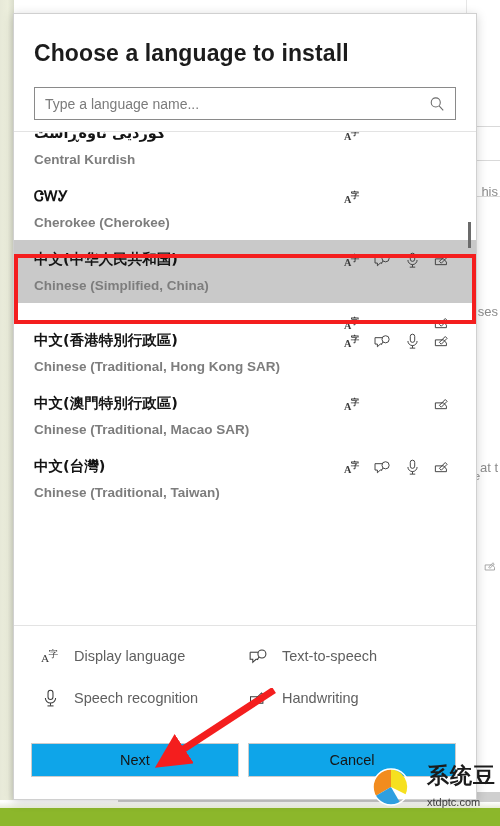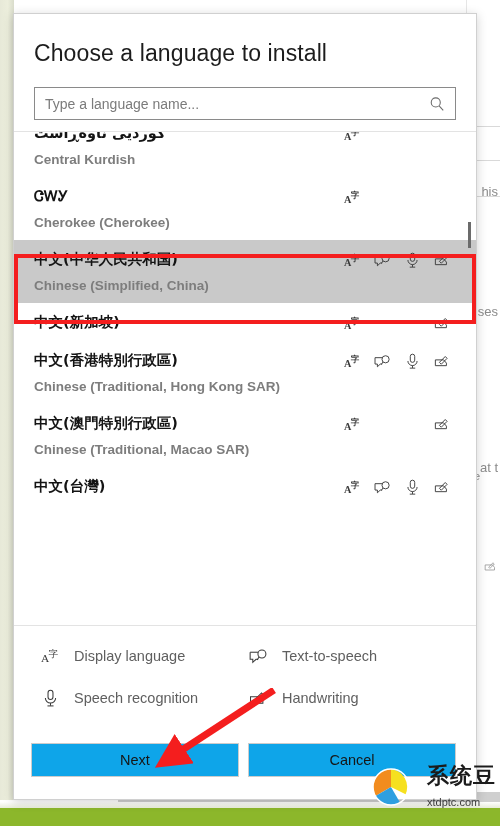--- a/index.html
+++ b/index.html
@@ -57,21 +57,21 @@
   #dialog {
     position: absolute; left: 13px; top: 13px;
     width: 464px; height: 787px;
     background: #ffffff;
     border: 1px solid #d0d0d0;
     box-shadow: 0 2px 10px rgba(0,0,0,.18);
     display: flex; flex-direction: column;
   }
   #dlg-title {
     margin: 26px 0 0 20px;
-    font-size: 23px; color: #1c1c1c; font-weight: 400;
+    font-size: 23px; color: #1c1c1c; font-weight: 700;
     letter-spacing: .1px;
   }
 
   
   #search-wrap {
     margin: 20px 20px 0 20px;
     height: 33px;
     border: 1px solid #8a8a8a;
     display: flex; align-items: center;
     background: #fff;
@@ -290,21 +290,20 @@
             </span>
             <span class="slot">
               <svg width="17" height="17" viewBox="0 0 20 17" fill="none" stroke="#3a3a3a" stroke-width="1.1">
                 <path d="M1.6 13.4 L1.6 6.6 L11.4 6.6 L14.6 10.4 L14.6 13.4 Z"></path>
                 <path d="M6.4 9.5 L13.2 2.6 L15.4 4.8 L8.6 11.7 Z"></path>
               </svg>
             </span>
           </div>
         </div>
         <div class="lang-row">
-          <div class="lang-native">中文(新加坡)</div>
           <div class="lang-icons">
             <span class="slot">
               <svg width="17" height="17" viewBox="0 0 20 20" fill="none">
                 <text x="0" y="16" font-family="Liberation Serif, serif" font-size="12" fill="#3a3a3a">A</text>
                 <text x="8" y="11" font-family="DejaVu Sans, sans-serif" font-size="10" fill="#3a3a3a">字</text>
               </svg>
             </span>
             <span class="slot"></span>
             <span class="slot"></span>
             <span class="slot">
@@ -364,20 +363,21 @@
             <span class="slot">
               <svg width="17" height="17" viewBox="0 0 20 17" fill="none" stroke="#3a3a3a" stroke-width="1.1">
                 <path d="M1.6 13.4 L1.6 6.6 L11.4 6.6 L14.6 10.4 L14.6 13.4 Z"></path>
                 <path d="M6.4 9.5 L13.2 2.6 L15.4 4.8 L8.6 11.7 Z"></path>
               </svg>
             </span>
           </div>
         </div>
         <div class="lang-row">
           <div class="lang-native">中文(台灣)</div>
+          <div class="lang-english">Chinese (Traditional, Taiwan)</div>
           <div class="lang-icons">
             <span class="slot">
               <svg width="17" height="17" viewBox="0 0 20 20" fill="none">
                 <text x="0" y="16" font-family="Liberation Serif, serif" font-size="12" fill="#3a3a3a">A</text>
                 <text x="8" y="11" font-family="DejaVu Sans, sans-serif" font-size="10" fill="#3a3a3a">字</text>
               </svg>
             </span>
             <span class="slot">
               <svg width="17" height="17" viewBox="0 0 20 18" fill="none" stroke="#3a3a3a" stroke-width="1.1">
                 <path d="M1.2 4.5 L1.2 12 L4 12 L4 15.2 L7.4 12 L9.6 12"></path>

